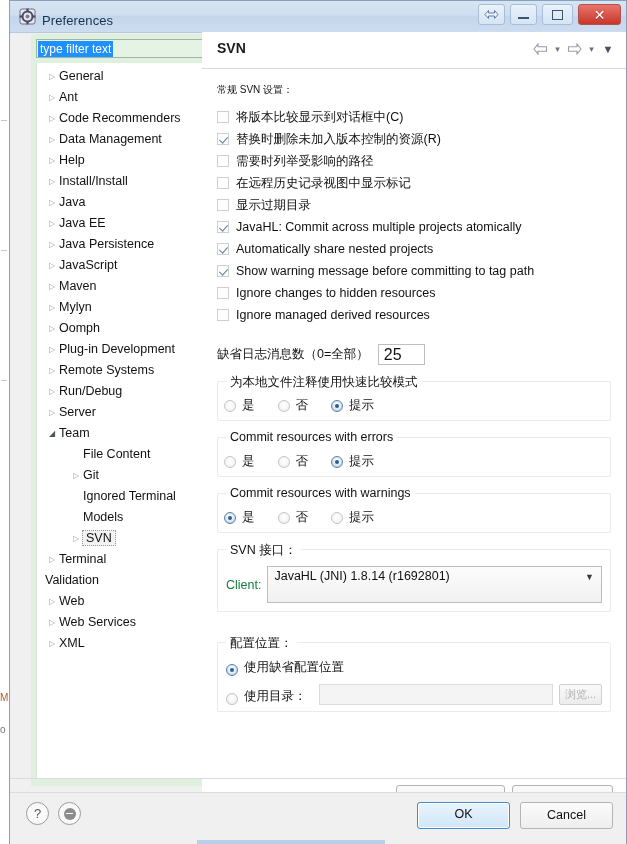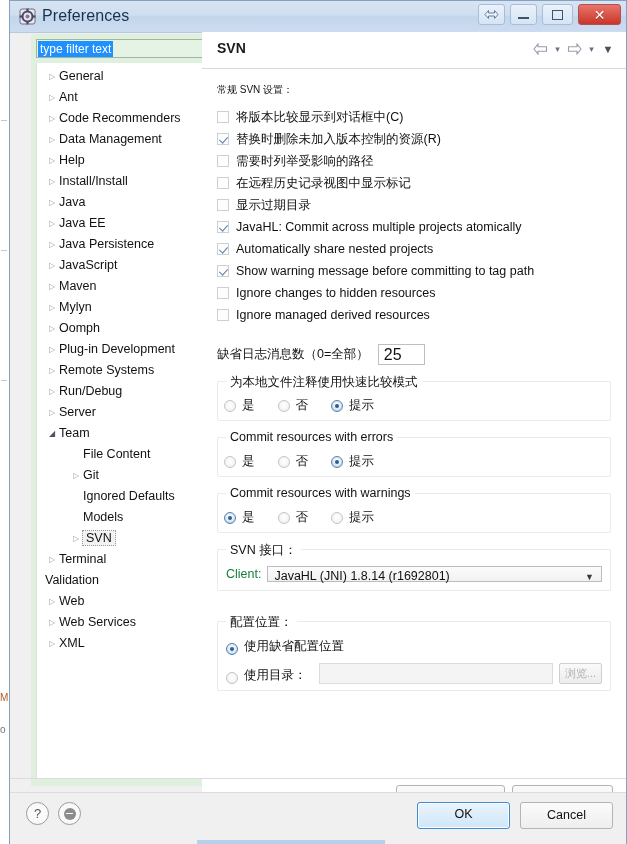--- a/index.html
+++ b/index.html
@@ -31,22 +31,22 @@
   }
   .titlebar {
     position:relative; height:31px;
     background: linear-gradient(to bottom, #d7e4f2 0%, #cfdef0 45%, #c3d6ec 50%, #cddcf0 100%);
     border-bottom:1px solid #b7c9dd;
   }
   .title-icon {
     position:absolute; left:9px; top:7px; width:17px; height:17px;
   }
   .title-text {
-    position:absolute; left:32px; top:6px;
-    font-size:16px; color:#17334f; letter-spacing:.1px;
+    position:absolute; left:32px; top:12px;
+    font-size:13px; color:#17334f; letter-spacing:.1px;
   }
   .win-btns { position:absolute; right:5px; top:3px; display:flex; gap:5px; align-items:center; }
   .wb {
     width:27px; height:21px; box-sizing:border-box;
     border:1px solid #a8bdd6; border-radius:3px;
     background:linear-gradient(to bottom,#eaf2fb,#d6e4f4);
     display:flex; align-items:center; justify-content:center;
     position:relative;
   }
   .wb.restore-toggle { width:31px; }
@@ -165,21 +165,21 @@
   }
   .radio.on::after {
     content:""; position:absolute; left:3px; top:3px;
     width:4px; height:4px; border-radius:50%; background:#2b5f94;
   }
   .rl { font-size:12.5px; color:#111; }
 
   .clientrow { display:flex; align-items:center; padding:12px 8px 2px 8px; }
   .clientrow .cl-lab { font-size:12.5px; color:#15803d; margin-right:6px; }
   .combo {
-    position:relative; flex:1; height:16px; box-sizing:border-box;
+    position:relative; flex:1; height:37px; box-sizing:border-box;
     border:1px solid #bdbdbd; background:linear-gradient(to bottom,#fcfcfc,#f1f1f1);
     font-size:12.5px; color:#111; line-height:19px; padding-left:6px;
   }
   .combo .cb-caret {
     position:absolute; right:7px; top:0; height:21px;
     display:flex; align-items:center; color:#3a3a3a; font-size:9px;
   }
 
   .cfgrow { display:flex; align-items:flex-end; padding:8px 8px 0 8px; }
   .cfgrow.first { padding-top:12px; }
@@ -304,21 +304,21 @@
               <div class="tnode lvl1"><span class="arrow">▷</span><span class="lbl">Maven</span></div>
               <div class="tnode lvl1"><span class="arrow">▷</span><span class="lbl">Mylyn</span></div>
               <div class="tnode lvl1"><span class="arrow">▷</span><span class="lbl">Oomph</span></div>
               <div class="tnode lvl1"><span class="arrow">▷</span><span class="lbl">Plug-in Development</span></div>
               <div class="tnode lvl1"><span class="arrow">▷</span><span class="lbl">Remote Systems</span></div>
               <div class="tnode lvl1"><span class="arrow">▷</span><span class="lbl">Run/Debug</span></div>
               <div class="tnode lvl1"><span class="arrow">▷</span><span class="lbl">Server</span></div>
               <div class="tnode lvl1"><span class="arrow open">◢</span><span class="lbl">Team</span></div>
               <div class="tnode lvl2 noarrow"><span class="lbl">File Content</span></div>
               <div class="tnode lvl2"><span class="arrow">▷</span><span class="lbl">Git</span></div>
-              <div class="tnode lvl2 noarrow"><span class="lbl">Ignored Defaults</span></div>
+              <div class="tnode lvl2 noarrow"><span class="lbl">Ignored Terminal</span></div>
               <div class="tnode lvl2 noarrow"><span class="lbl">Models</span></div>
               <div class="tnode lvl2 sel"><span class="arrow">▷</span><span class="lbl">SVN</span></div>
               <div class="tnode lvl1"><span class="arrow">▷</span><span class="lbl">Terminal</span></div>
               <div class="tnode lvl1"><span class="lbl">Validation</span></div>
               <div class="tnode lvl1"><span class="arrow">▷</span><span class="lbl">Web</span></div>
               <div class="tnode lvl1"><span class="arrow">▷</span><span class="lbl">Web Services</span></div>
               <div class="tnode lvl1"><span class="arrow">▷</span><span class="lbl">XML</span></div>
             </div>
         </div>
       </div>

